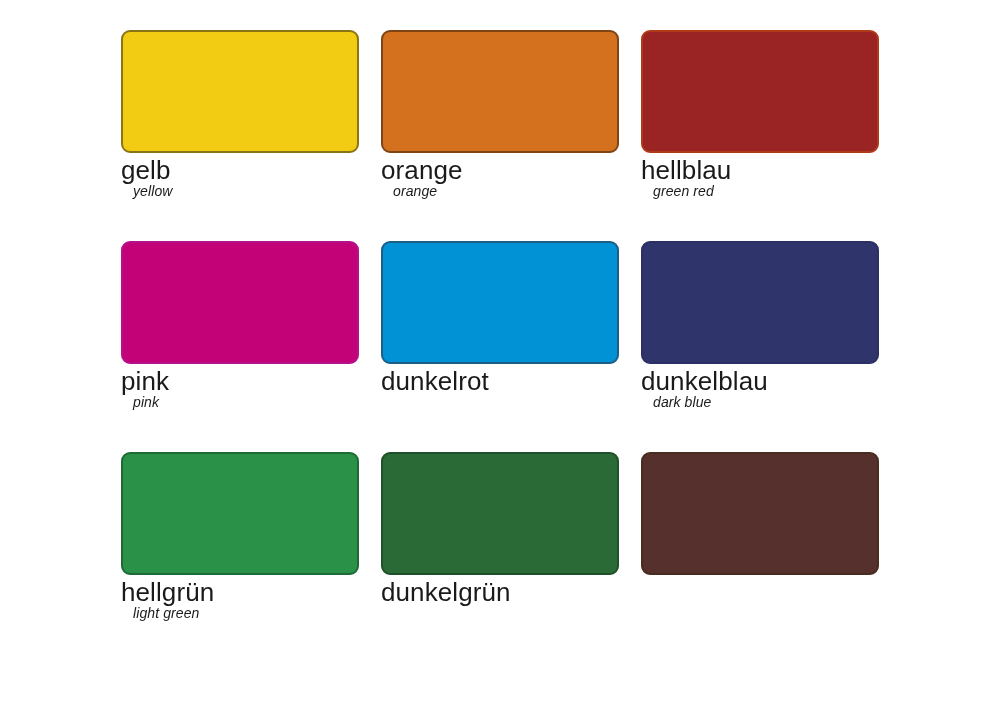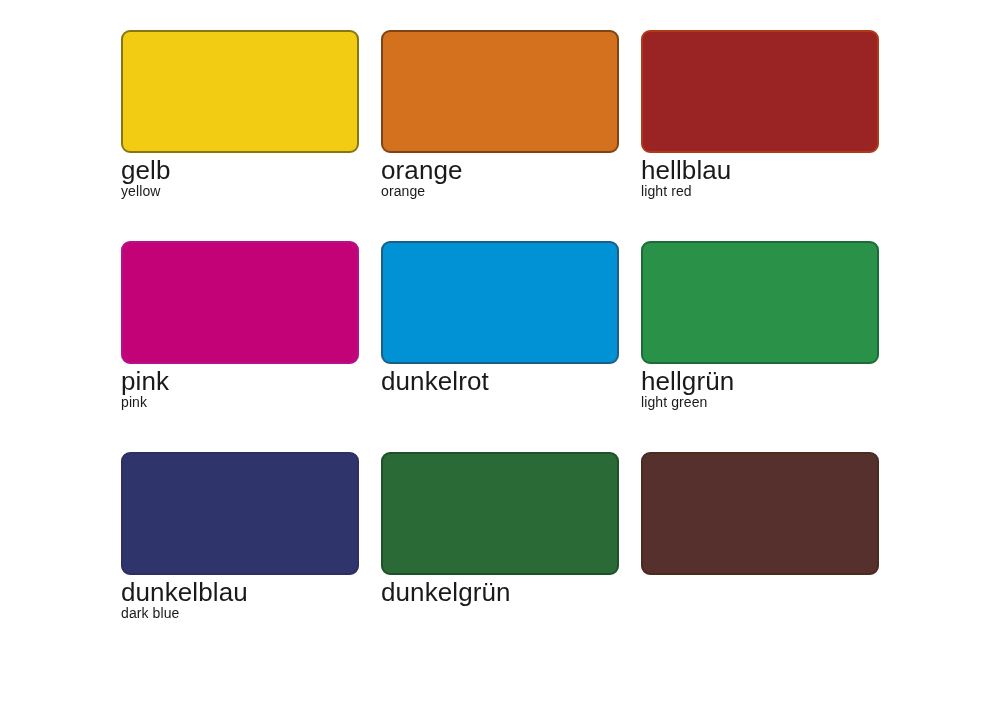--- a/index.html
+++ b/index.html
@@ -53,64 +53,66 @@
     font-weight: 400;
     color: #1a1a1a;
     letter-spacing: 0.1px;
     white-space: nowrap;
   }
 
   .swatch-label-en {
     margin-top: 0px;
     font-size: 14px;
     line-height: 17px;
+    font-style: italic;
     font-weight: 400;
     color: #1a1a1a;
     letter-spacing: 0.1px;
     white-space: nowrap;
+    margin-left: 12px;
   }
 </style>
 </head>
 <body>
 
 <div id="palette-sheet">
   <div class="swatch-grid">
       <div class="swatch-cell">
         <div class="swatch-chip" style="background: rgb(242, 204, 18); border-color: rgb(138, 116, 19);"></div>
         <div class="swatch-label-de">gelb</div>
         <div class="swatch-label-en">yellow</div>
       </div>
       <div class="swatch-cell">
         <div class="swatch-chip" style="background: rgb(212, 113, 30); border-color: rgb(126, 68, 20);"></div>
         <div class="swatch-label-de">orange</div>
         <div class="swatch-label-en">orange</div>
       </div>
       <div class="swatch-cell">
         <div class="swatch-chip" style="background: rgb(154, 36, 35); border-color: rgb(176, 58, 22);"></div>
         <div class="swatch-label-de">hellblau</div>
-        <div class="swatch-label-en">light red</div>
+        <div class="swatch-label-en">green red</div>
       </div>
       <div class="swatch-cell">
         <div class="swatch-chip" style="background: rgb(196, 2, 120); border-color: rgb(180, 17, 139);"></div>
         <div class="swatch-label-de">pink</div>
         <div class="swatch-label-en">pink</div>
       </div>
       <div class="swatch-cell">
         <div class="swatch-chip" style="background: rgb(1, 146, 214); border-color: rgb(28, 94, 134);"></div>
         <div class="swatch-label-de">dunkelrot</div>
       </div>
       <div class="swatch-cell">
+        <div class="swatch-chip" style="background: rgb(47, 53, 107); border-color: rgb(43, 47, 99);"></div>
+        <div class="swatch-label-de">dunkelblau</div>
+        <div class="swatch-label-en">dark blue</div>
+      </div>
+      <div class="swatch-cell">
         <div class="swatch-chip" style="background: rgb(41, 145, 72); border-color: rgb(31, 107, 55);"></div>
         <div class="swatch-label-de">hellgrün</div>
         <div class="swatch-label-en">light green</div>
-      </div>
-      <div class="swatch-cell">
-        <div class="swatch-chip" style="background: rgb(47, 53, 107); border-color: rgb(43, 47, 99);"></div>
-        <div class="swatch-label-de">dunkelblau</div>
-        <div class="swatch-label-en">dark blue</div>
       </div>
       <div class="swatch-cell">
         <div class="swatch-chip" style="background: rgb(41, 106, 55); border-color: rgb(30, 80, 41);"></div>
         <div class="swatch-label-de">dunkelgrün</div>
       </div>
       <div class="swatch-cell">
         <div class="swatch-chip" style="background: rgb(85, 48, 44); border-color: rgb(74, 43, 34);"></div>
       </div>
     </div>
 </div>

